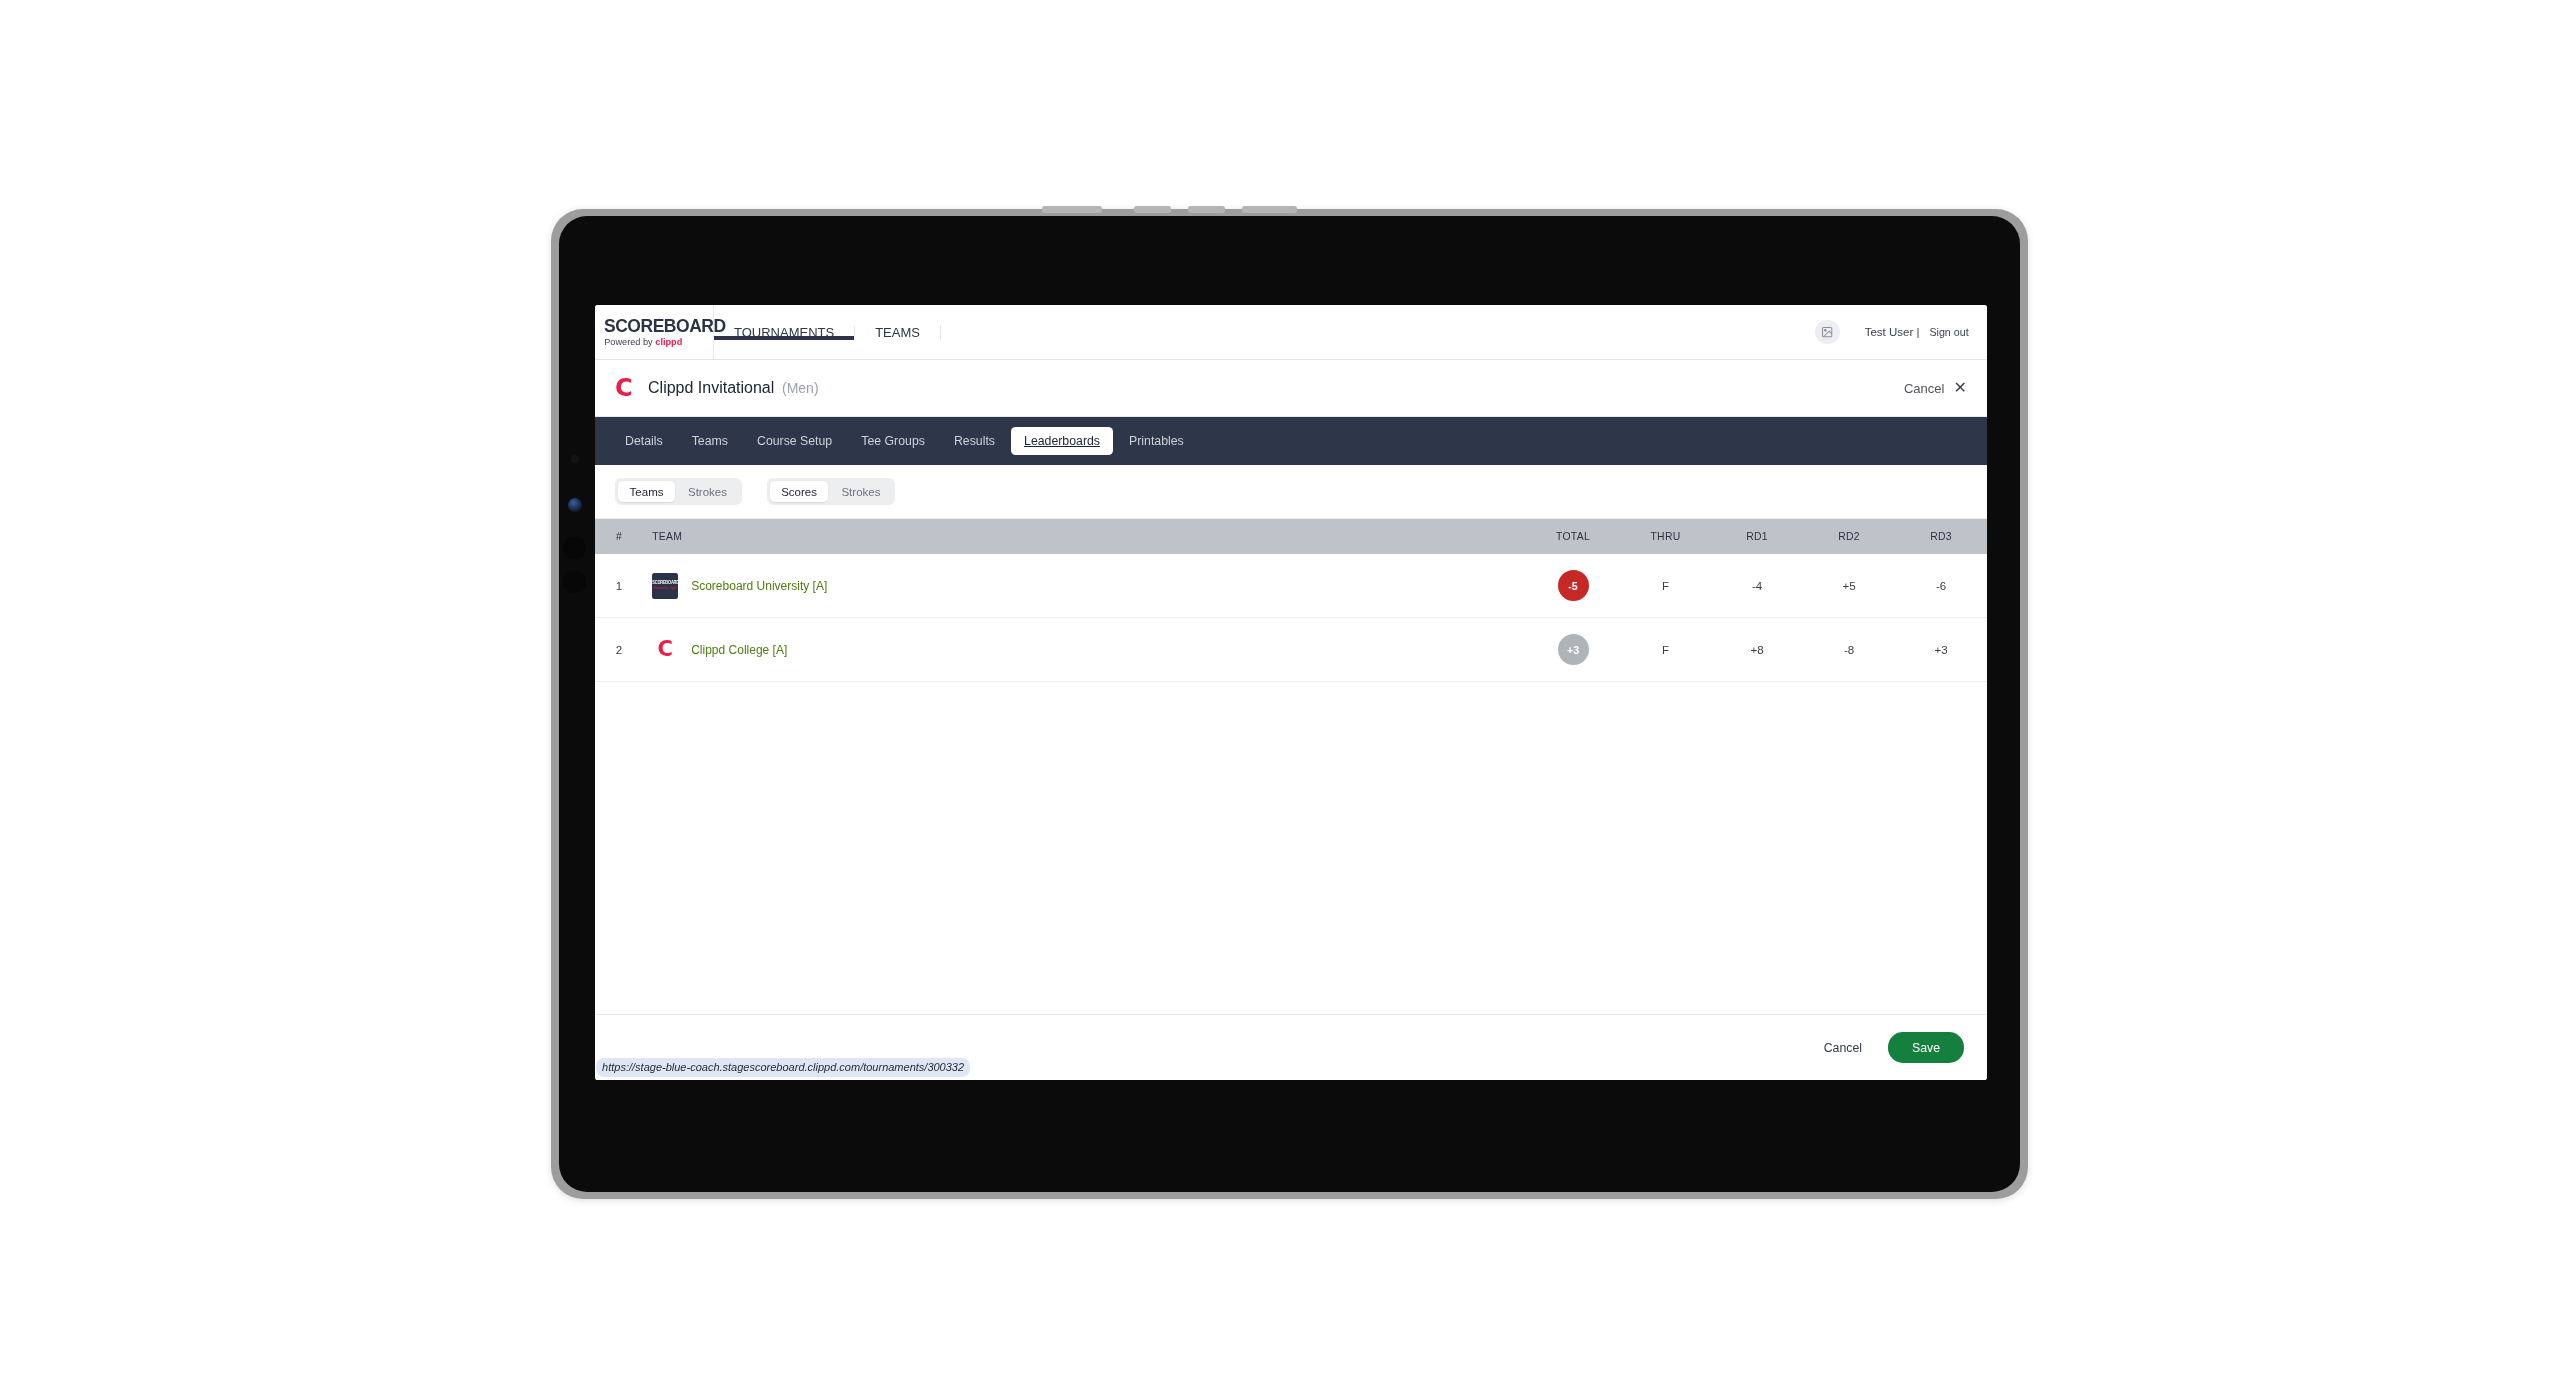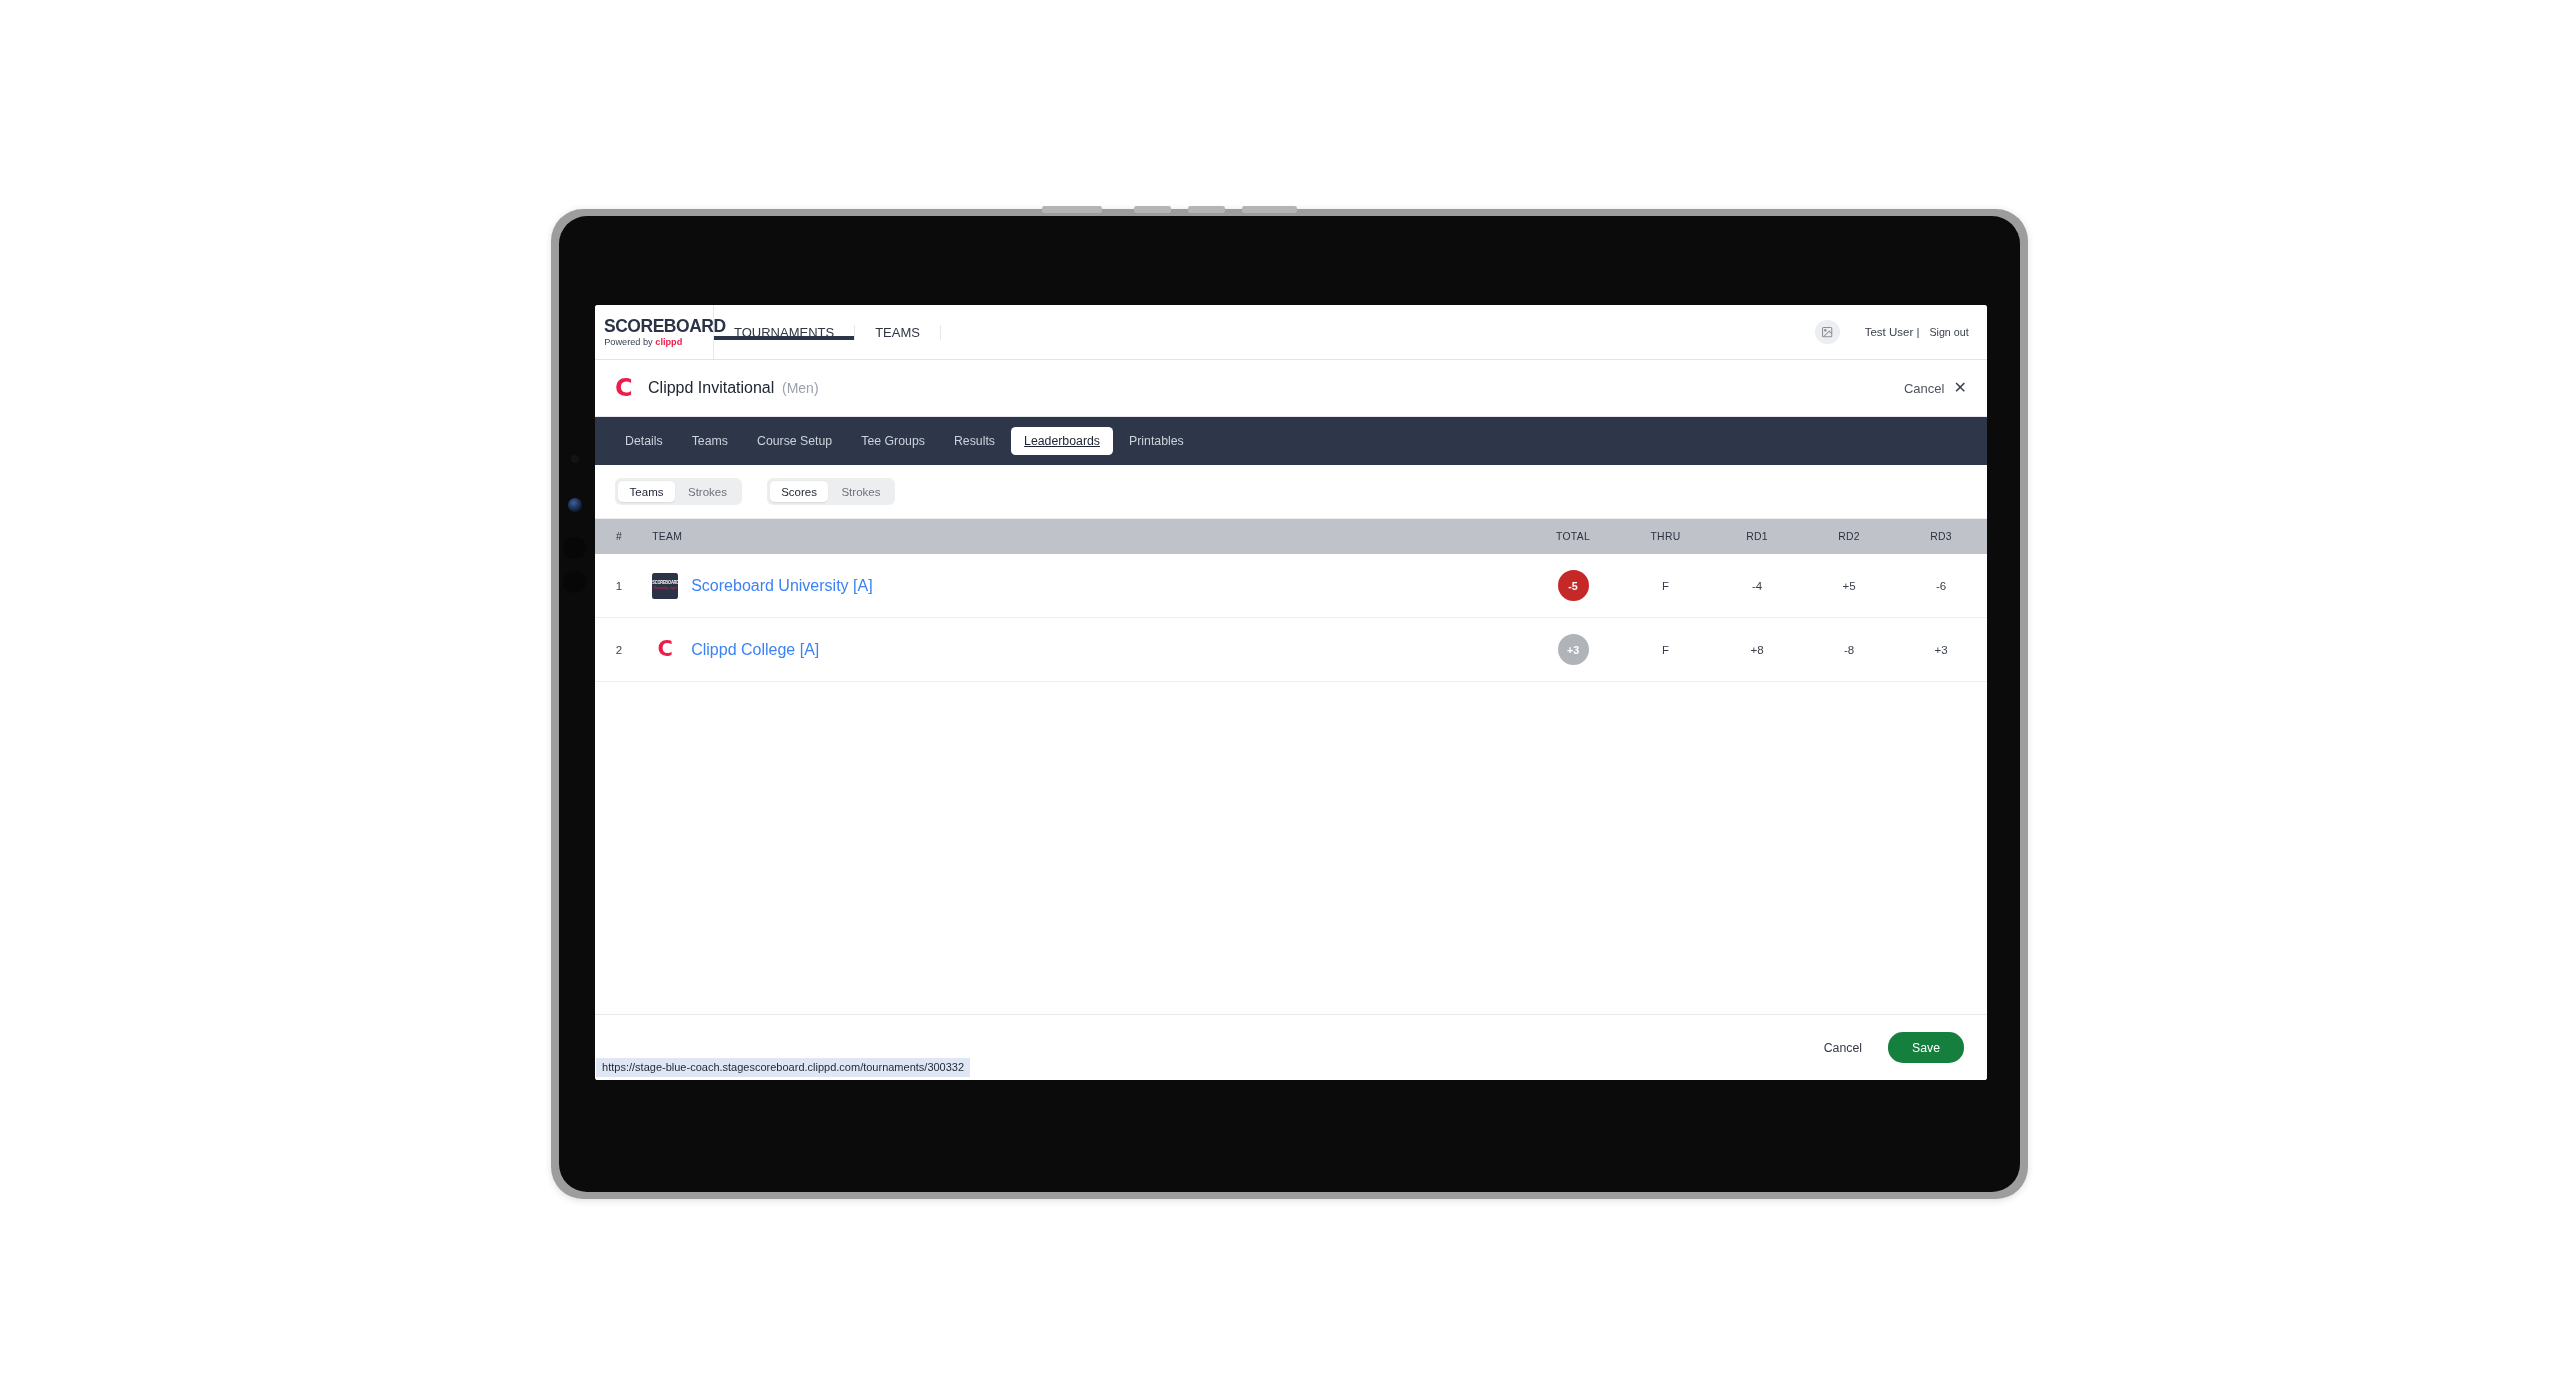--- a/index.html
+++ b/index.html
@@ -321,21 +321,21 @@
     margin-top: 1.2px;
   }
   .team-logo.cl {
     background: transparent;
     color: #ec1c4b;
     font-size: 21px;
     font-weight: bold;
     font-family: "DejaVu Sans", sans-serif;
     line-height: 1;
   }
-  .team-name { font-size: 16px; color: #3b82f6; white-space: nowrap; }
+  .team-name { font-size: 12px; color: #4d7c0f; white-space: nowrap; }
 
   .badge {
     width: 31px; height: 31px;
     border-radius: 50%;
     display: inline-flex;
     align-items: center;
     justify-content: center;
     font-size: 10.7px;
     font-weight: bold;
     color: #ffffff;
@@ -382,21 +382,22 @@
   
   .status-url {
     position: absolute;
     left: 596px;
     top: 1058px;
     background: #dfe7f5;
     color: #1f2732;
     font-size: 11px;
     padding: 3.1px 6.1px 3.8px 6.1px;
     white-space: nowrap;
-    border-radius: 0;
+    border-radius: 8px;
+    font-style: italic;
   }
 </style>
 </head>
 <body>
 
 <div class="canvas">
 
 
   <div class="tablet-outer">
     <div class="edge-btn b1"></div>

